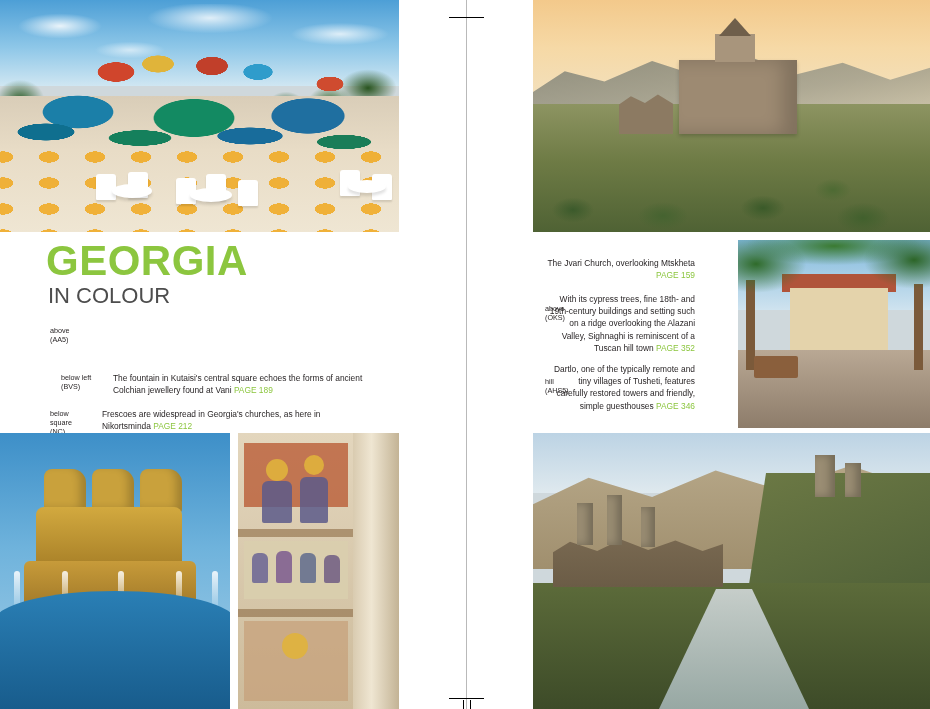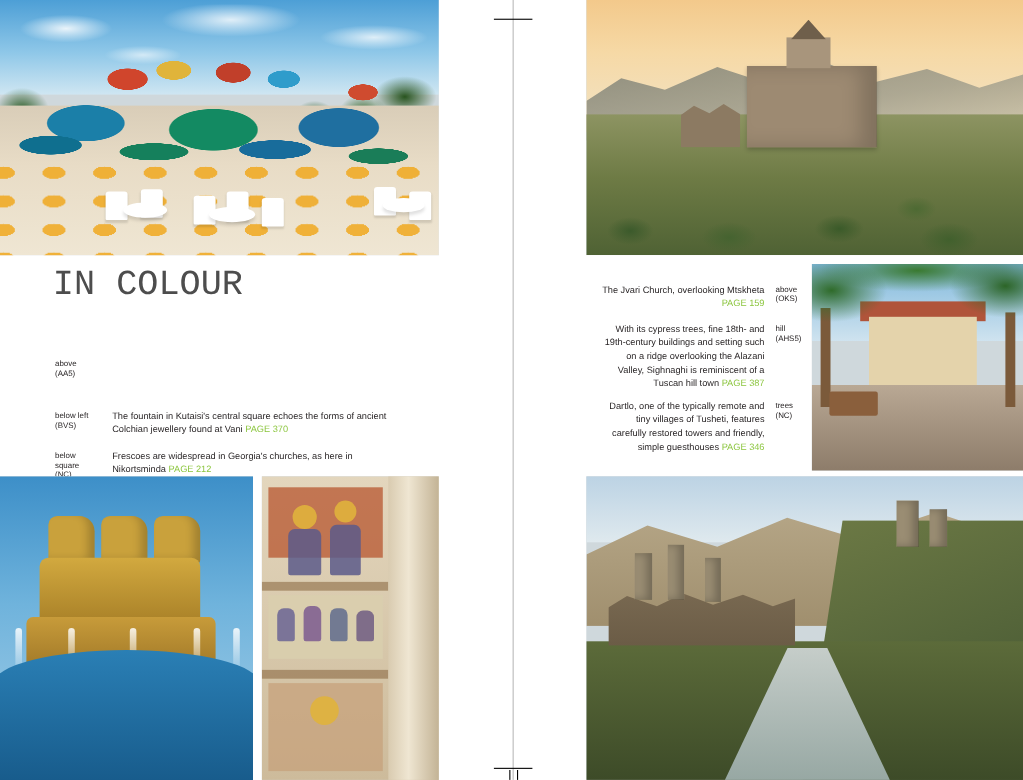--- a/index.html
+++ b/index.html
@@ -308,26 +308,25 @@
   }
   .title-main {
     font-size: 42px;
     letter-spacing: 0.5px;
     color: #8cc63f;
     font-weight: 700;
     line-height: 1;
     margin: 0;
   }
   .title-sub {
-    font-size: 32px;
+    font-size: 22px;
     color: #4d4d4d;
     font-weight: 400;
     line-height: 1.05;
     margin: 2px 0 0 2px;
-    font-family: Liberation Mono, monospace;
   }
 
   .caption-row {
     position: absolute;
     display: flex;
     gap: 10px;
   }
   .caption-tag {
     width: 42px;
     flex: 0 0 42px;
@@ -346,29 +345,30 @@
     line-height: 1.45;
     color: #231f20;
     width: 250px;
   }
   .pagelink {
     color: #8cc63f;
     white-space: nowrap;
   }
 
   #cap-above  { left: 50px; top: 325px; }
-  #cap-below-left { left: 50px; top: 372px; }
+  #cap-below-left { left: 61px; top: 372px; }
   #cap-below-right { left: 50px; top: 408px; }
   #cap-below-right .caption-body { width: 250px; }
 
   
   .caption-row-r {
     position: absolute;
     display: flex;
-    gap: 10px;
+    gap: 22px;
+    flex-direction: column;
   }
   .caption-row-r .caption-body {
     text-align: right;
     width: 150px;
     font-size: 8.4px;
     line-height: 1.45;
   }
   .caption-row-r .caption-tag {
     width: 36px;
     flex: 0 0 36px;
@@ -440,37 +440,38 @@
       <i style="left:238px; top:30px;"></i>
       <i style="left:340px; top:20px;"></i>
       <i style="left:372px; top:24px;"></i>
       <div class="table" style="left:112px; top:34px; width:40px; height:14px;"></div>
       <div class="table" style="left:190px; top:38px; width:42px; height:14px;"></div>
       <div class="table" style="left:348px; top:30px; width:38px; height:13px;"></div>
     </div>
   </div>
 
   <div class="title-block">
+    <div class="title-main">GEORGIA</div>
     <div class="title-sub">IN COLOUR</div>
   </div>
 
   <div class="caption-row" id="cap-above">
     <div class="caption-tag">
       <span>above</span>
       <span class="credit">(AA5)</span>
     </div>
   </div>
 
   <div class="caption-row" id="cap-below-left">
     <div class="caption-tag">
       <span>below left</span>
       <span class="credit">(BVS)</span>
     </div>
     <div class="caption-body">
-      <span>The fountain in Kutaisi's central square echoes the forms of ancient Colchian jewellery found at Vani </span><span class="pagelink">PAGE 370</span>
+      <span>The fountain in Kutaisi's central square echoes the forms of ancient Colchian jewellery found at Vani </span><span class="pagelink">PAGE 189</span>
     </div>
   </div>
 
   <div class="caption-row" id="cap-below-right">
     <div class="caption-tag">
       <span>below square</span>
       <span class="credit">(NC)</span>
     </div>
     <div class="caption-body">
       <span>Frescoes are widespread in Georgia's churches, as here in Nikortsminda </span><span class="pagelink">PAGE 212</span>
@@ -536,21 +537,21 @@
       <span>The Jvari Church, overlooking Mtskheta </span><span class="pagelink">PAGE 159</span>
     </div>
     <div class="caption-tag">
       <span>above</span>
       <span class="credit">(OKS)</span>
     </div>
   </div>
 
   <div class="caption-row-r" id="cap-sighnaghi">
     <div class="caption-body">
-      <span>With its cypress trees, fine 18th- and 19th-century buildings and setting such on a ridge overlooking the Alazani Valley, Sighnaghi is reminiscent of a Tuscan hill town </span><span class="pagelink">PAGE 387</span>
+      <span>With its cypress trees, fine 18th- and 19th-century buildings and setting such on a ridge overlooking the Alazani Valley, Sighnaghi is reminiscent of a Tuscan hill town </span><span class="pagelink">PAGE 352</span>
     </div>
     <div class="caption-tag">
       <span>hill</span>
       <span class="credit">(AHS5)</span>
     </div>
   </div>
 
   <div class="caption-row-r" id="cap-dartlo">
     <div class="caption-body">
       <span>Dartlo, one of the typically remote and tiny villages of Tusheti, features carefully restored towers and friendly, simple guesthouses </span><span class="pagelink">PAGE 346</span>

